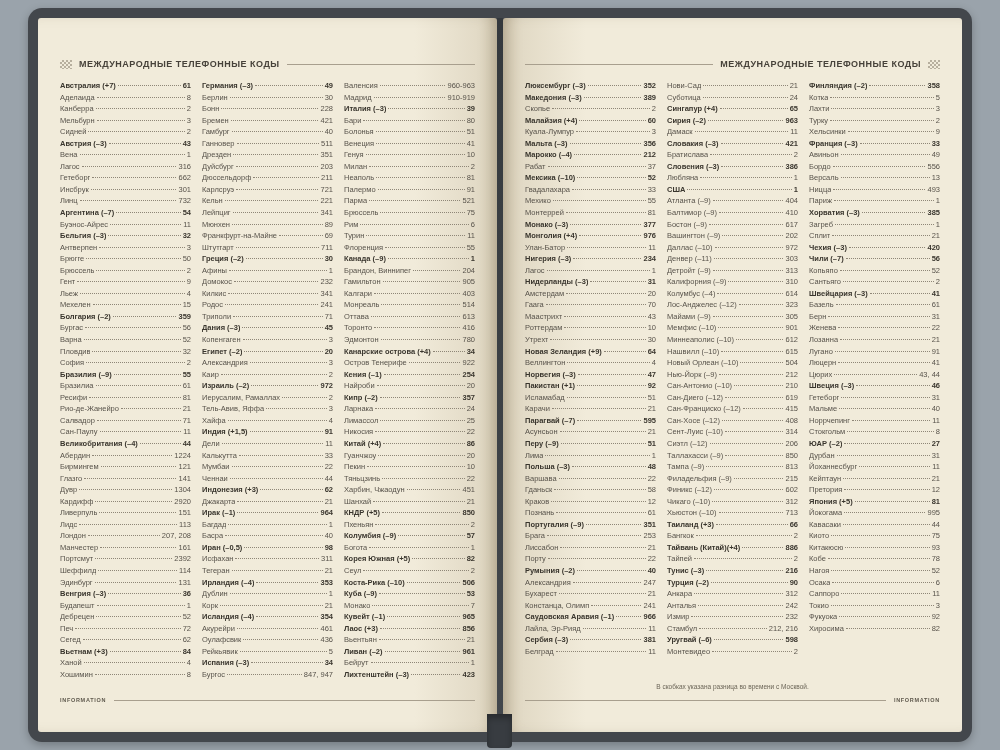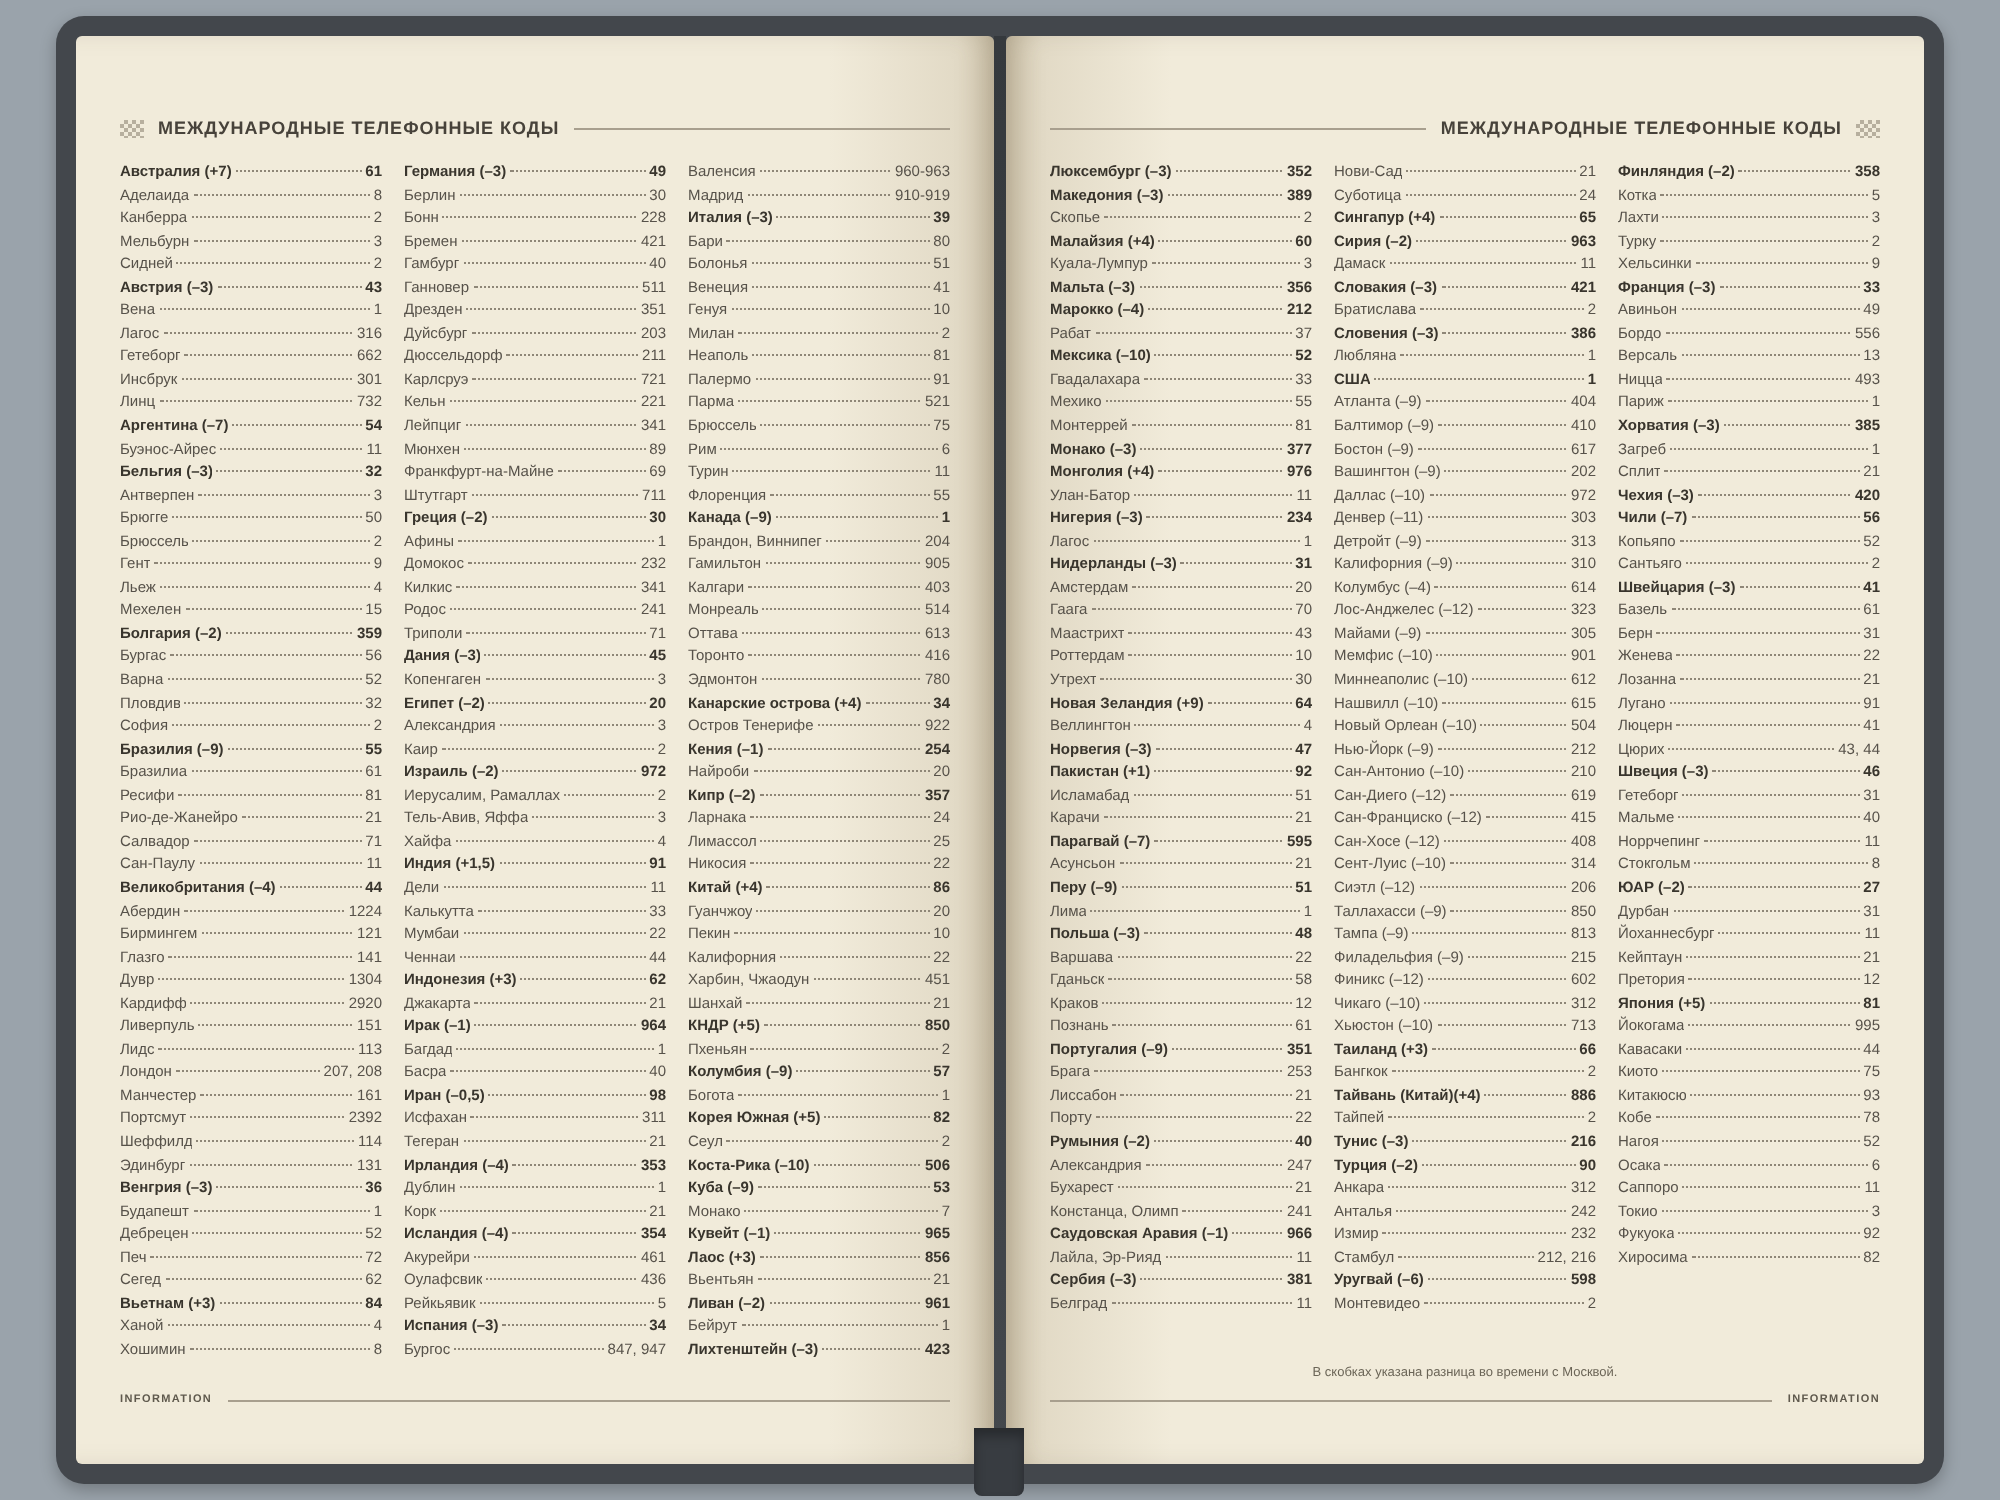--- a/index.html
+++ b/index.html
@@ -785,21 +785,21 @@
             <span class="nm">Гуанчжоу</span>
             <span class="dots"></span>
             <span class="cd">20</span>
           </div>
           <div class="row">
             <span class="nm">Пекин</span>
             <span class="dots"></span>
             <span class="cd">10</span>
           </div>
           <div class="row">
-            <span class="nm">Калифорния</span>
+            <span class="nm">Тяньцзинь</span>
             <span class="dots"></span>
             <span class="cd">22</span>
           </div>
           <div class="row">
             <span class="nm">Харбин, Чжаодун</span>
             <span class="dots"></span>
             <span class="cd">451</span>
           </div>
           <div class="row">
             <span class="nm">Шанхай</span>

